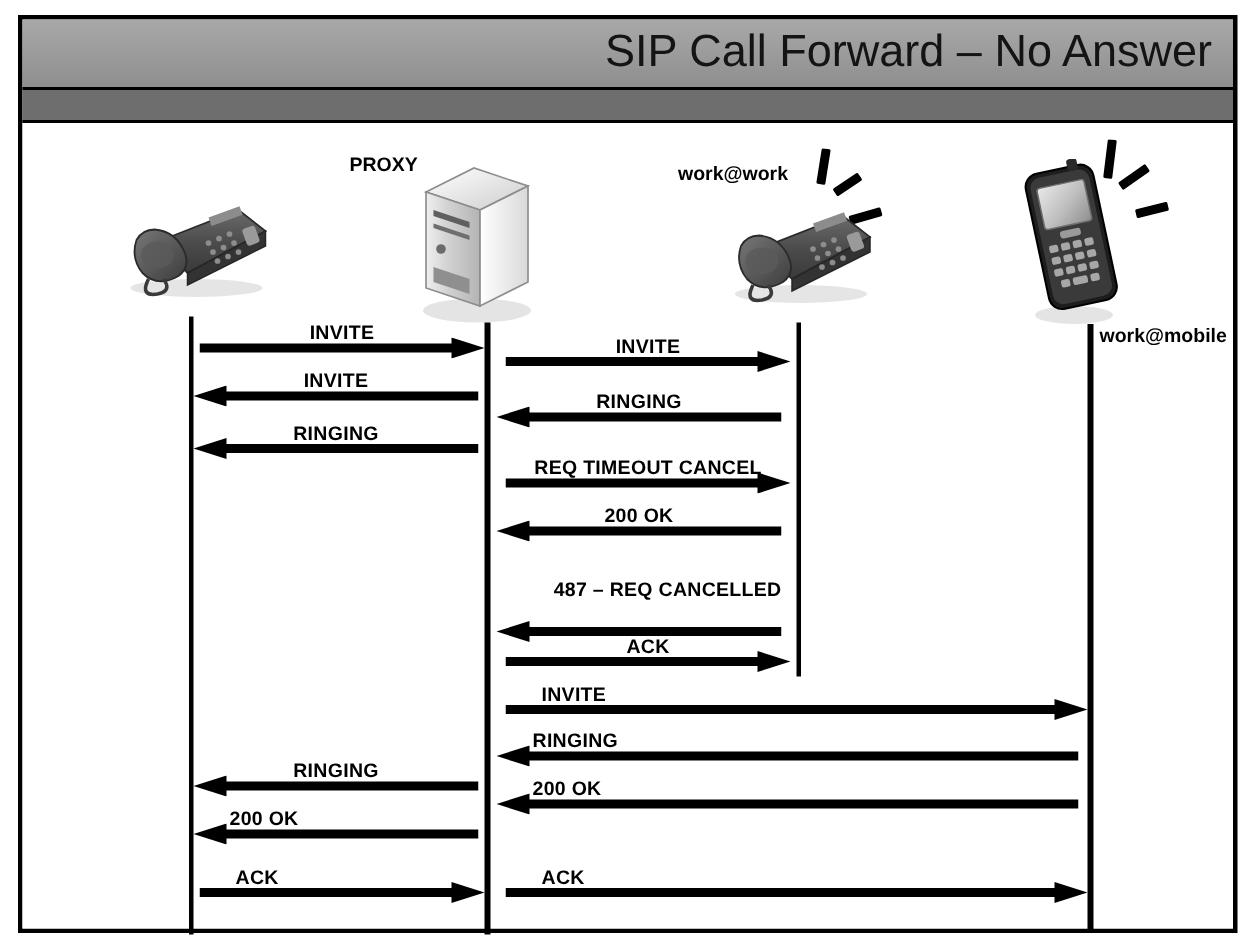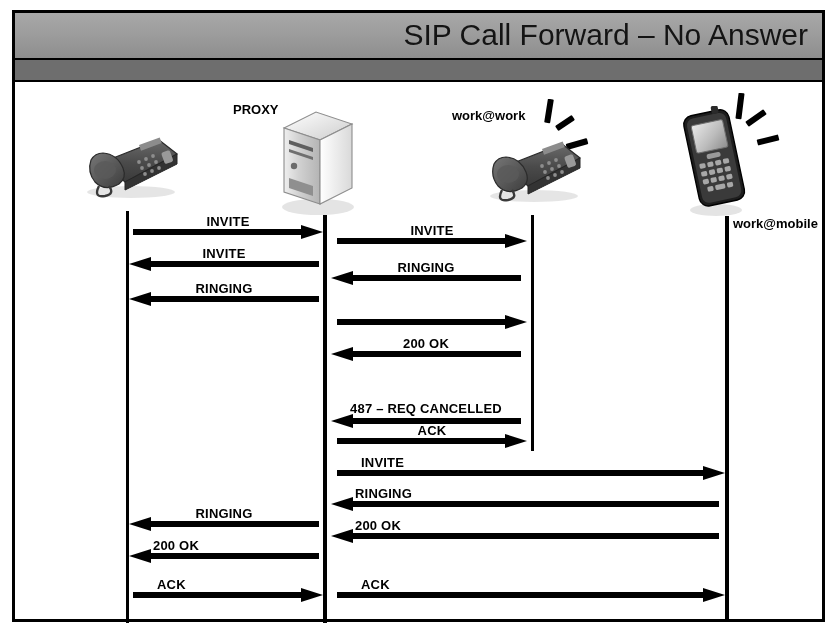--- a/index.html
+++ b/index.html
@@ -326,36 +326,37 @@
 
       <div class="msg" style="left:316px; top:173px; width:190px;">
         <div class="msg-label">RINGING</div>
         <svg class="arrow-svg" width="190" height="14" viewBox="0 0 190 14">
           <rect x="18" y="4" width="172" height="6" fill="#000"></rect>
           <path d="M22 0 L0 7 L22 14 Z" fill="#000"></path>
         </svg>
       </div>
 
       <div class="msg" style="left:322px; top:217px; width:190px;">
+        <div class="msg-label">REQ TIMEOUT CANCEL</div>
         <svg class="arrow-svg" width="190" height="14" viewBox="0 0 190 14">
           <rect x="0" y="4" width="172" height="6" fill="#000"></rect>
           <path d="M168 0 L190 7 L168 14 Z" fill="#000"></path>
         </svg>
       </div>
 
       <div class="msg" style="left:316px; top:249px; width:190px;">
         <div class="msg-label">200 OK</div>
         <svg class="arrow-svg" width="190" height="14" viewBox="0 0 190 14">
           <rect x="18" y="4" width="172" height="6" fill="#000"></rect>
           <path d="M22 0 L0 7 L22 14 Z" fill="#000"></path>
         </svg>
       </div>
 
       <div class="msg" style="left:316px; top:304px; width:190px; height:42px;">
-        <div class="msg-label" style="bottom:12px;">487 – REQ CANCELLED</div>
+        <div class="msg-label" style="bottom:28px;text-align:right;">487 – REQ CANCELLED</div>
         <svg class="arrow-svg" width="190" height="14" viewBox="0 0 190 14">
           <rect x="18" y="4" width="172" height="6" fill="#000"></rect>
           <path d="M22 0 L0 7 L22 14 Z" fill="#000"></path>
         </svg>
       </div>
 
       <div class="msg" style="left:322px; top:336px; width:190px;">
         <div class="msg-label">ACK</div>
         <svg class="arrow-svg" width="190" height="14" viewBox="0 0 190 14">
           <rect x="0" y="4" width="172" height="6" fill="#000"></rect>

